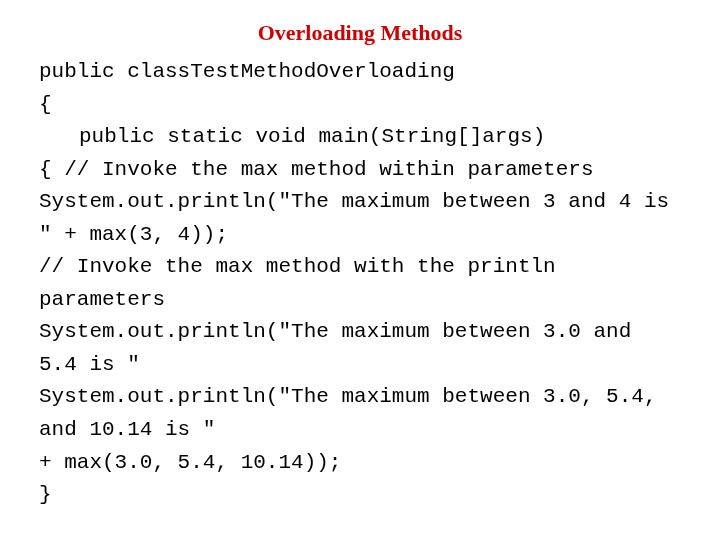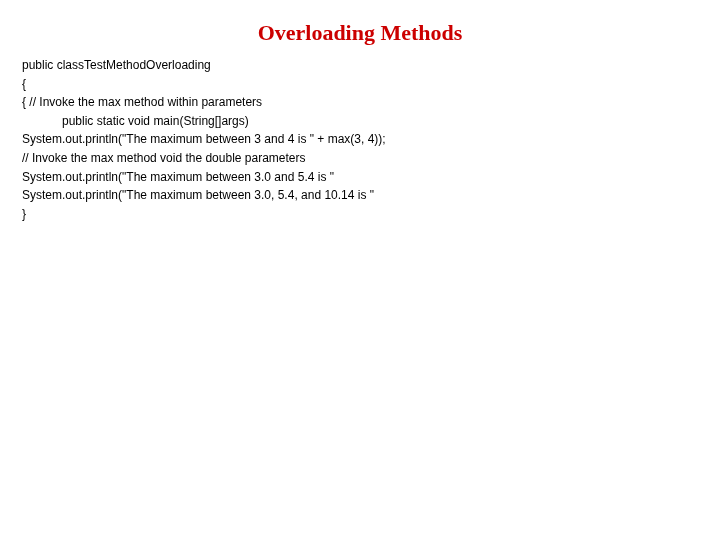--- a/index.html
+++ b/index.html
@@ -14,54 +14,55 @@
       background-color: #ffffff;
       font-family: "Times New Roman", Times, serif;
       font-size: 18px;
       color: #000000;
       overflow: hidden;
     }
 
     .container {
       width: 720px;
       height: 540px;
-      padding: 20px 22px;
+      padding: 20px 39px;
     }
 
     .title {
       text-align: center;
       font-size: 22px;
       font-weight: bold;
       color: #cc0000;
       margin-bottom: 10px;
     }
 
     .code-block {
-      font-family: Liberation Sans, sans-serif;
-      font-size: 12px;
+      font-family: Liberation Mono, monospace;
+      font-size: 21px;
       line-height: 1.55;
     }
 
     .line {
       display: block;
     }
 
     .indent {
       padding-left: 40px;
     }
   </style>
 </head>
 <body>
 
 <div class="container">
   <div class="title">Overloading Methods</div>
   <div class="code-block">
     <span class="line">public classTestMethodOverloading</span>
     <span class="line">{</span>
+    <span class="line indent">public static void main(String[]args)</span>
     <span class="line">{   // Invoke the max method within parameters</span>
-    <span class="line indent">public static void main(String[]args)</span>
     <span class="line">System.out.println("The maximum between 3 and 4 is " + max(3, 4));</span>
-    <span class="line">// Invoke the max method void the double parameters</span>
+    <span class="line">// Invoke the max method with the println parameters</span>
     <span class="line">System.out.println("The maximum between 3.0 and 5.4 is "</span>
     <span class="line">System.out.println("The maximum between 3.0, 5.4, and 10.14 is "</span>
+    <span class="line">+ max(3.0, 5.4, 10.14));</span>
     <span class="line">}</span>
   </div>
 </div>
 
 </body></html>

